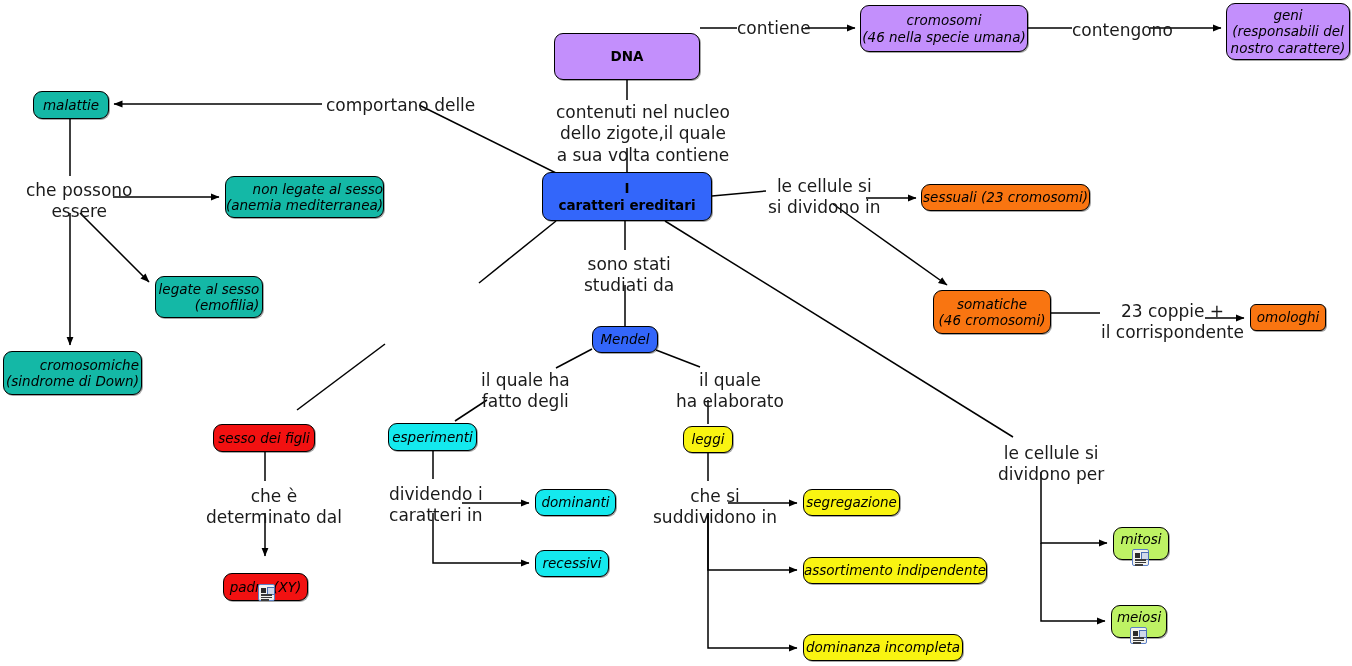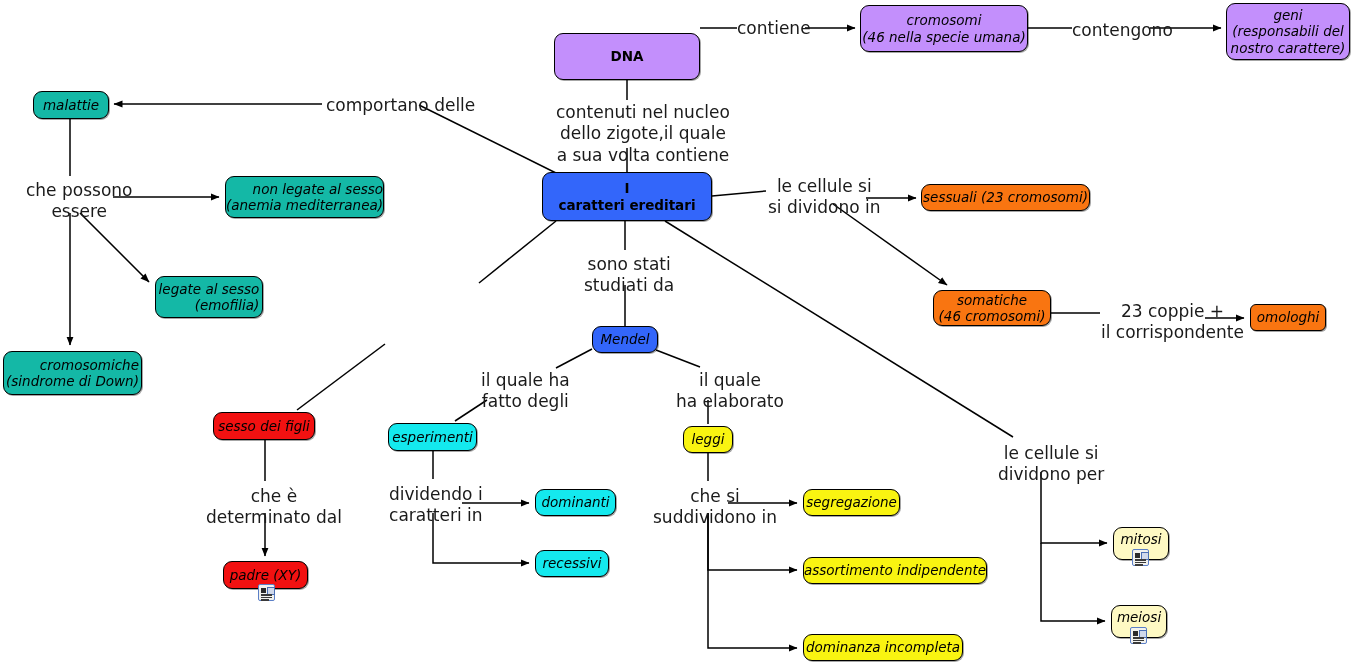--- a/index.html
+++ b/index.html
@@ -34,25 +34,25 @@
     line-height:1.22;
     color:#000000;
     padding:4px 9px;
     white-space:pre;
     box-shadow:1px 1px 0 rgba(0,0,0,0.35);
   }
   .node.bold{ font-style:normal; font-weight:bold; font-size:13.5px; }
   .c-purple{ background:#c38ffc; }
   .c-blue  { background:#3366fa; }
   .c-green { background:#14b8a6;text-align:right; }
-  .c-red   { background:#f21111; }
+  .c-red   { background:#f21111;margin-top:12px; }
   .c-cyan  { background:#14e9ee; }
   .c-yellow{ background:#f9f411; }
   .c-orange{ background:#f97511; }
-  .c-pink  { background:#fef9c3; }
+  .c-pink  { background:#bef264; }
 
   .elabel{
     position:absolute;
     font-size:17px;
     line-height:1.25;
     color:#1a1a1a;
     text-align:center;
     white-space:pre;
     font-style:normal;
   }
@@ -175,21 +175,21 @@
   <div class="node c-cyan" style="left:388px;top:423px;width:89px;height:28px;">esperimenti</div>
   <div class="node c-cyan" style="left:535px;top:489px;width:81px;height:27px;">dominanti</div>
   <div class="node c-cyan" style="left:535px;top:550px;width:74px;height:27px;">recessivi</div>
 
   <div class="node c-yellow" style="left:683px;top:426px;width:50px;height:27px;">leggi</div>
   <div class="node c-yellow" style="left:803px;top:489px;width:97px;height:27px;">segregazione</div>
   <div class="node c-yellow" style="left:803px;top:557px;width:184px;height:27px;">assortimento indipendente</div>
   <div class="node c-yellow" style="left:803px;top:634px;width:160px;height:27px;">dominanza incompleta</div>
 
   <div class="node c-orange" style="left:921px;top:184px;width:169px;height:27px;">sessuali (23 cromosomi)</div>
-  <div class="node c-orange" style="left:933px;top:290px;width:118px;height:36px;">somatiche
+  <div class="node c-orange" style="left:933px;top:290px;width:118px;height:44px;">somatiche
 (46 cromosomi)</div>
   <div class="node c-orange" style="left:1250px;top:304px;width:76px;height:27px;border-radius:6px;">omologhi</div>
 
   <div class="node c-pink" style="left:1113px;top:527px;width:56px;height:33px;align-items:flex-start;padding-top:3px;">mitosi</div>
   <div class="node c-pink" style="left:1111px;top:605px;width:56px;height:33px;align-items:flex-start;padding-top:3px;">meiosi</div>
 
   <div class="elabel" style="left:737px;top:18px;">contiene</div>
   <div class="elabel" style="left:1072px;top:20px;">contengono</div>
   <div class="elabel" style="left:556px;top:102px;">contenuti nel nucleo
 dello zigote,il quale

